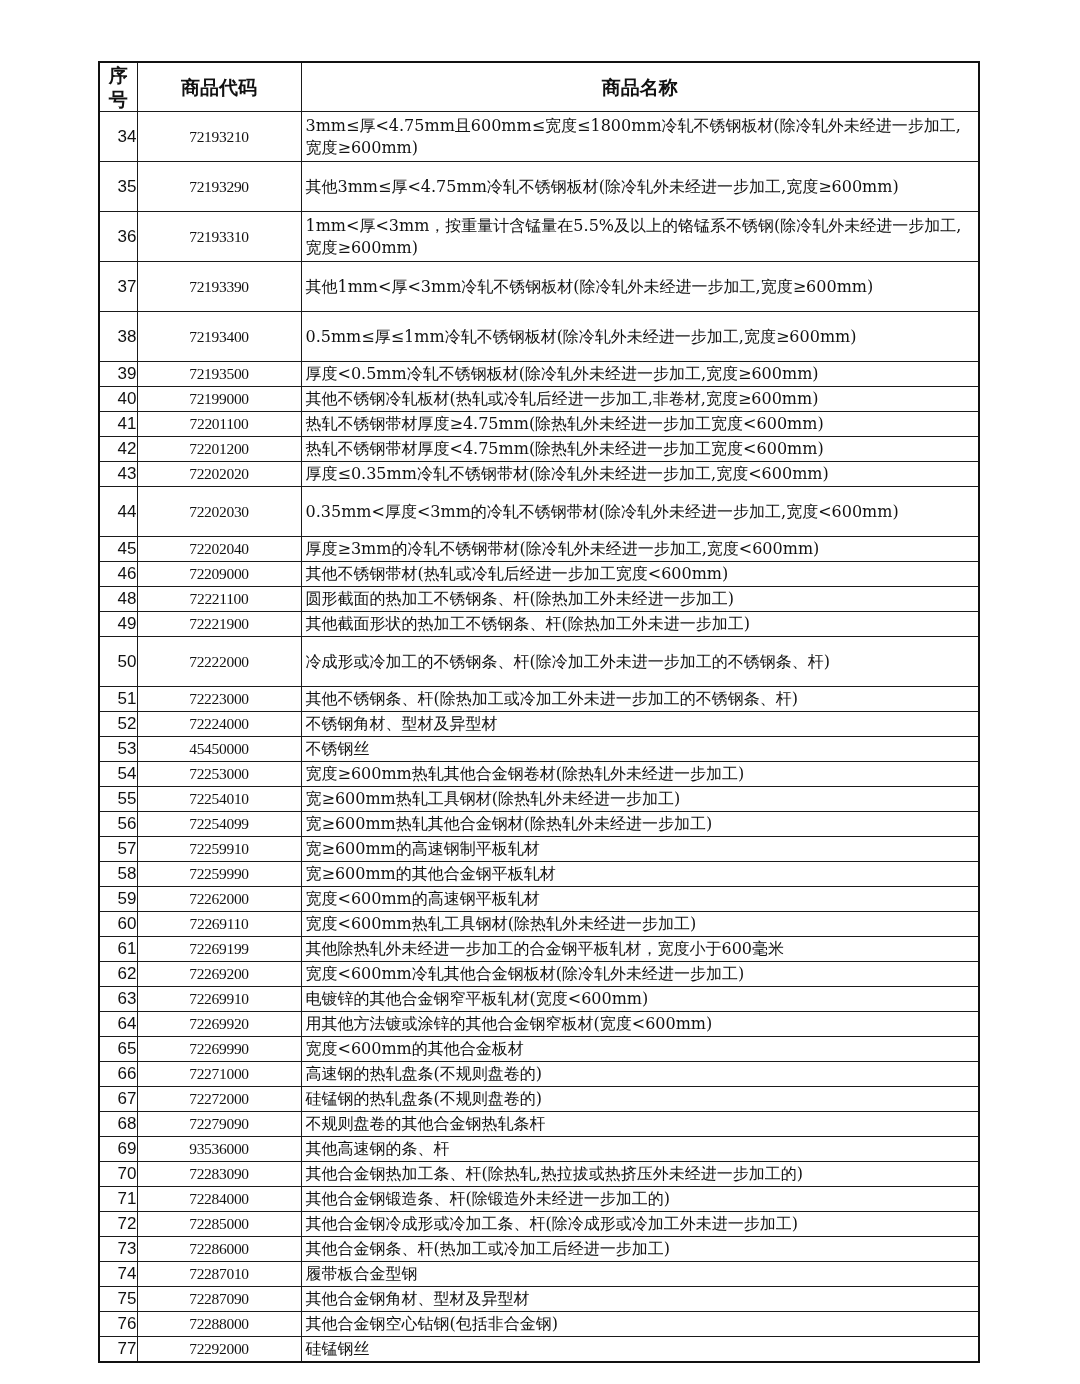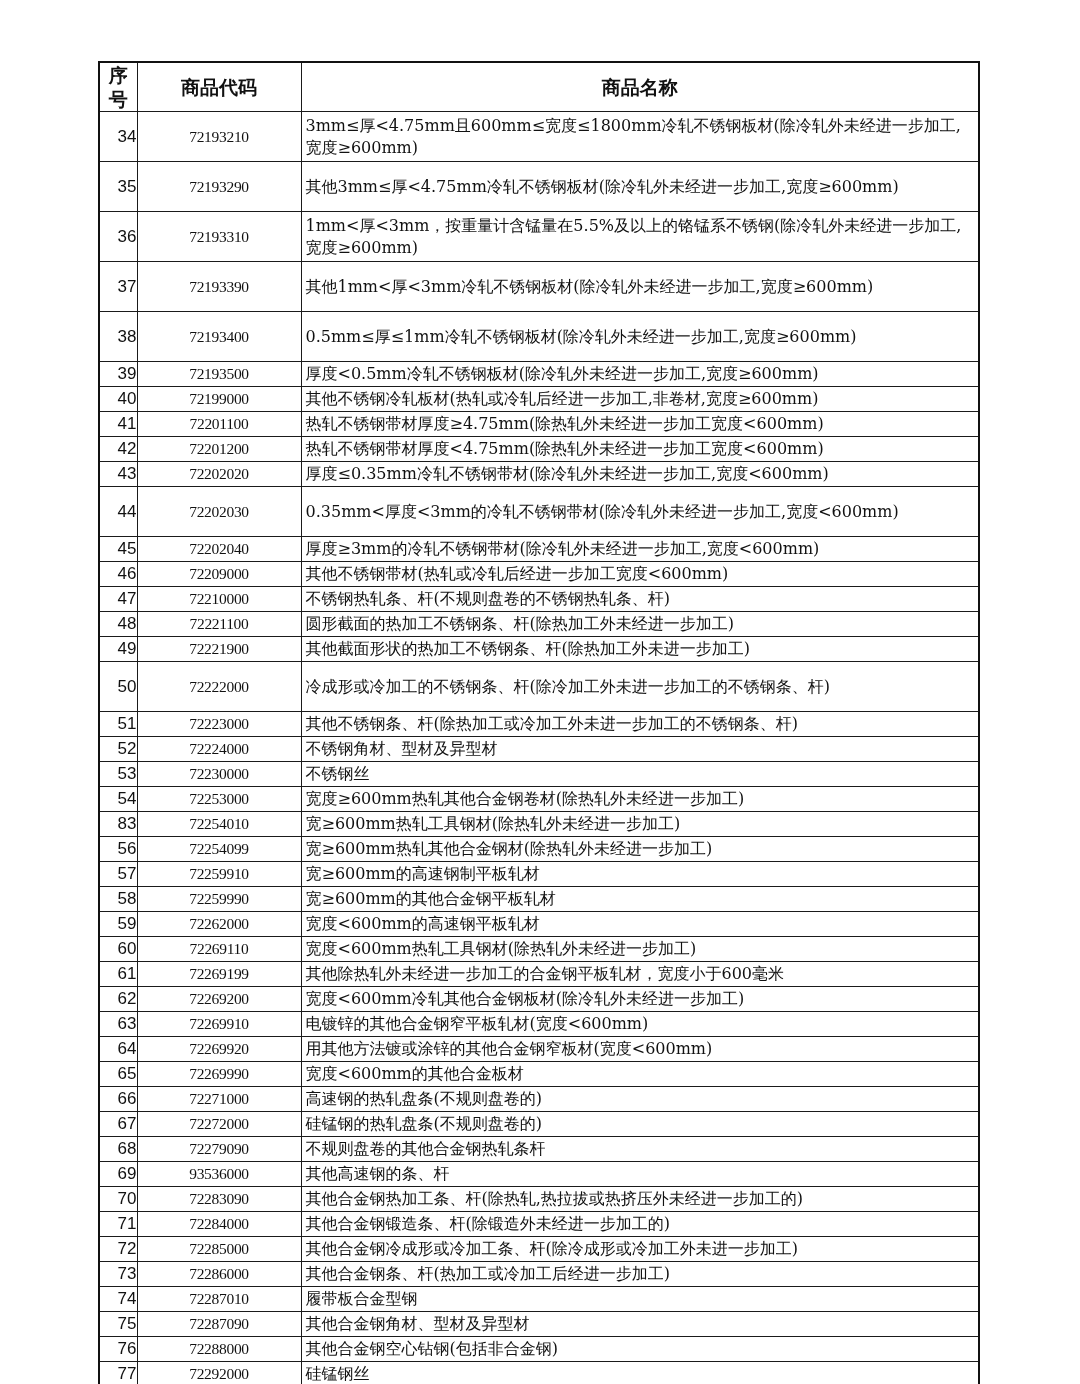--- a/index.html
+++ b/index.html
@@ -140,25 +140,20 @@
           <td class="no">45</td>
           <td class="code">72202040</td>
           <td class="name">厚度≥3mm的冷轧不锈钢带材(除冷轧外未经进一步加工,宽度&lt;600mm)</td>
         </tr>
         <tr>
           <td class="no">46</td>
           <td class="code">72209000</td>
           <td class="name">其他不锈钢带材(热轧或冷轧后经进一步加工宽度&lt;600mm)</td>
         </tr>
         <tr>
-          <td class="no">47</td>
-          <td class="code">72210000</td>
-          <td class="name">不锈钢热轧条、杆(不规则盘卷的不锈钢热轧条、杆)</td>
-        </tr>
-        <tr>
           <td class="no">48</td>
           <td class="code">72221100</td>
           <td class="name">圆形截面的热加工不锈钢条、杆(除热加工外未经进一步加工)</td>
         </tr>
         <tr>
           <td class="no">49</td>
           <td class="code">72221900</td>
           <td class="name">其他截面形状的热加工不锈钢条、杆(除热加工外未进一步加工)</td>
         </tr>
         <tr class="tall">
@@ -171,30 +166,30 @@
           <td class="code">72223000</td>
           <td class="name">其他不锈钢条、杆(除热加工或冷加工外未进一步加工的不锈钢条、杆)</td>
         </tr>
         <tr>
           <td class="no">52</td>
           <td class="code">72224000</td>
           <td class="name">不锈钢角材、型材及异型材</td>
         </tr>
         <tr>
           <td class="no">53</td>
-          <td class="code">72230000</td>
+          <td class="code">45450000</td>
           <td class="name">不锈钢丝</td>
         </tr>
         <tr>
           <td class="no">54</td>
           <td class="code">72253000</td>
           <td class="name">宽度≥600mm热轧其他合金钢卷材(除热轧外未经进一步加工)</td>
         </tr>
         <tr>
-          <td class="no">83</td>
+          <td class="no">55</td>
           <td class="code">72254010</td>
           <td class="name">宽≥600mm热轧工具钢材(除热轧外未经进一步加工)</td>
         </tr>
         <tr>
           <td class="no">56</td>
           <td class="code">72254099</td>
           <td class="name">宽≥600mm热轧其他合金钢材(除热轧外未经进一步加工)</td>
         </tr>
         <tr>
           <td class="no">57</td>

